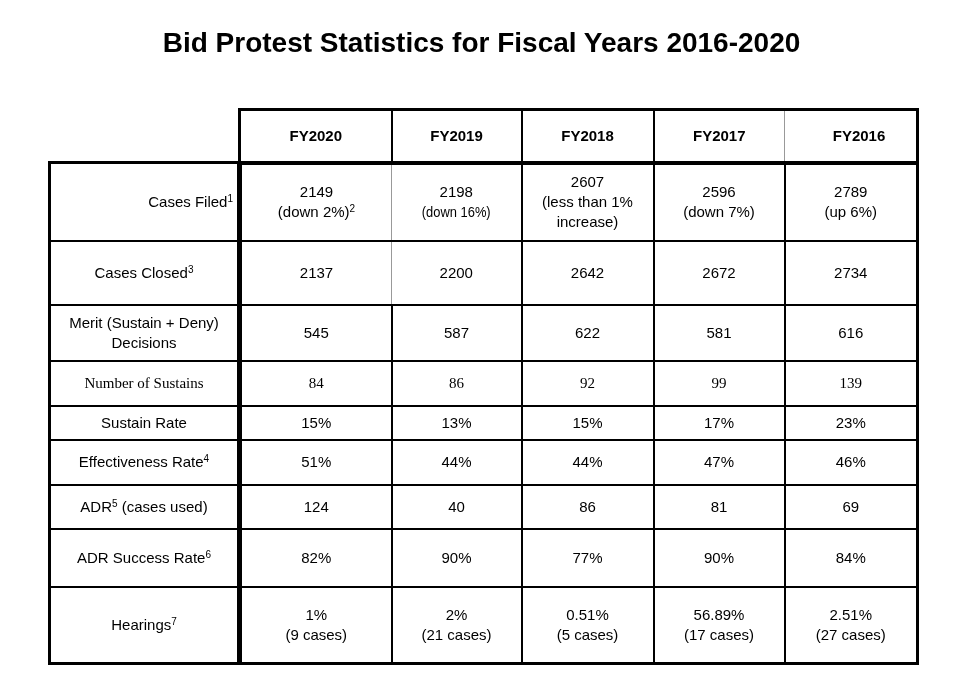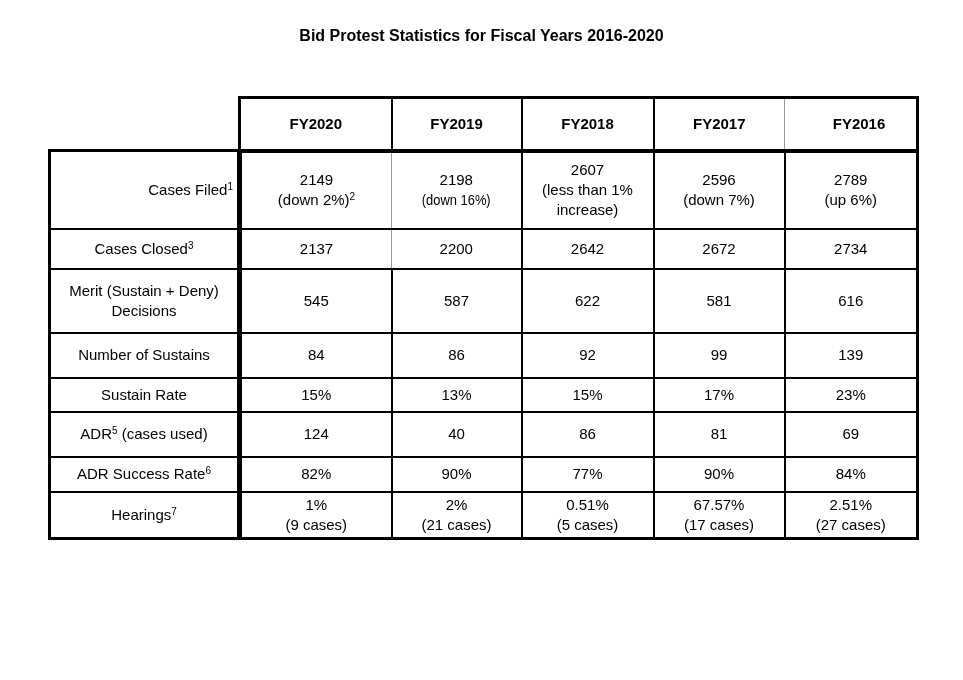--- a/index.html
+++ b/index.html
@@ -18,27 +18,27 @@
     position: relative;
     overflow: hidden;
   }
   .page { position: absolute; inset: 0; }
   .title {
     position: absolute;
     top: 27px; left: 0;
     width: 100%;
     margin: 0;
     text-align: center;
-    font-size: 16px;
+    font-size: 28px;
     font-weight: bold;
     letter-spacing: 0px;
   }
   table.stats {
     position: absolute;
-    left: 48px; top: 96px;
+    left: 48px; top: 108px;
     border-collapse: collapse;
     table-layout: fixed;
     empty-cells: hide;
   }
   th, td {
     text-align: center;
     vertical-align: middle;
     font-size: 15px;
     line-height: 20px;
     padding: 2px 4px;
@@ -47,27 +47,27 @@
   
   col.c-label  { width: 190px; }
   col.c-fy2020 { width: 152px; }
   col.c-fy2019 { width: 130px; }
   col.c-fy2018 { width: 132px; }
   col.c-fy2017 { width: 131px; }
   col.c-fy2016 { width: 133px; }
 
   thead tr { height: 53px; }
   tbody tr:nth-child(1) { height: 78px; }
-  tbody tr:nth-child(2) { height: 40px; }
-  tbody tr:nth-child(3) { height: 64px; }
-  tbody tr:nth-child(4) { height: 45px; }
+  tbody tr:nth-child(2) { height: 64px; }
+  tbody tr:nth-child(3) { height: 56px; }
+  tbody tr:nth-child(4) { height: 45px; font-family: Liberation Serif, serif; }
   tbody tr:nth-child(5) { height: 34px; }
   tbody tr:nth-child(6) { height: 45px; }
-  tbody tr:nth-child(7) { height: 35px; }
-  tbody tr:nth-child(8) { height: 45px; }
+  tbody tr:nth-child(7) { height: 44px; }
+  tbody tr:nth-child(8) { height: 58px; }
   tbody tr:nth-child(9) { height: 77px; }
 
   
   th.corner { border: none; }
 
   
   thead th.fy {
     font-weight: bold;
     border-top: 3px solid var(--border);
     border-bottom: 4px solid var(--border);
@@ -251,20 +251,40 @@
           </td>
           <td class="data">
             <span class="ln">17%</span>
           </td>
           <td class="data">
             <span class="ln">23%</span>
           </td>
         </tr>
         <tr>
           <td class="label">
+            <span class="ln">Effectiveness Rate<sup>4</sup></span>
+          </td>
+          <td class="data">
+            <span class="ln">51%</span>
+          </td>
+          <td class="data">
+            <span class="ln">44%</span>
+          </td>
+          <td class="data">
+            <span class="ln">44%</span>
+          </td>
+          <td class="data">
+            <span class="ln">47%</span>
+          </td>
+          <td class="data">
+            <span class="ln">46%</span>
+          </td>
+        </tr>
+        <tr>
+          <td class="label">
             <span class="ln">ADR<sup>5</sup> (cases used)</span>
           </td>
           <td class="data">
             <span class="ln">124</span>
           </td>
           <td class="data">
             <span class="ln">40</span>
           </td>
           <td class="data">
             <span class="ln">86</span>
@@ -306,21 +326,21 @@
           </td>
           <td class="data">
             <span class="ln">2%</span>
             <span class="ln">(21 cases)</span>
           </td>
           <td class="data">
             <span class="ln">0.51%</span>
             <span class="ln">(5 cases)</span>
           </td>
           <td class="data">
-            <span class="ln">67.57%</span>
+            <span class="ln">56.89%</span>
             <span class="ln">(17 cases)</span>
           </td>
           <td class="data">
             <span class="ln">2.51%</span>
             <span class="ln">(27 cases)</span>
           </td>
         </tr>
       </tbody>
   </table>
 </div>

